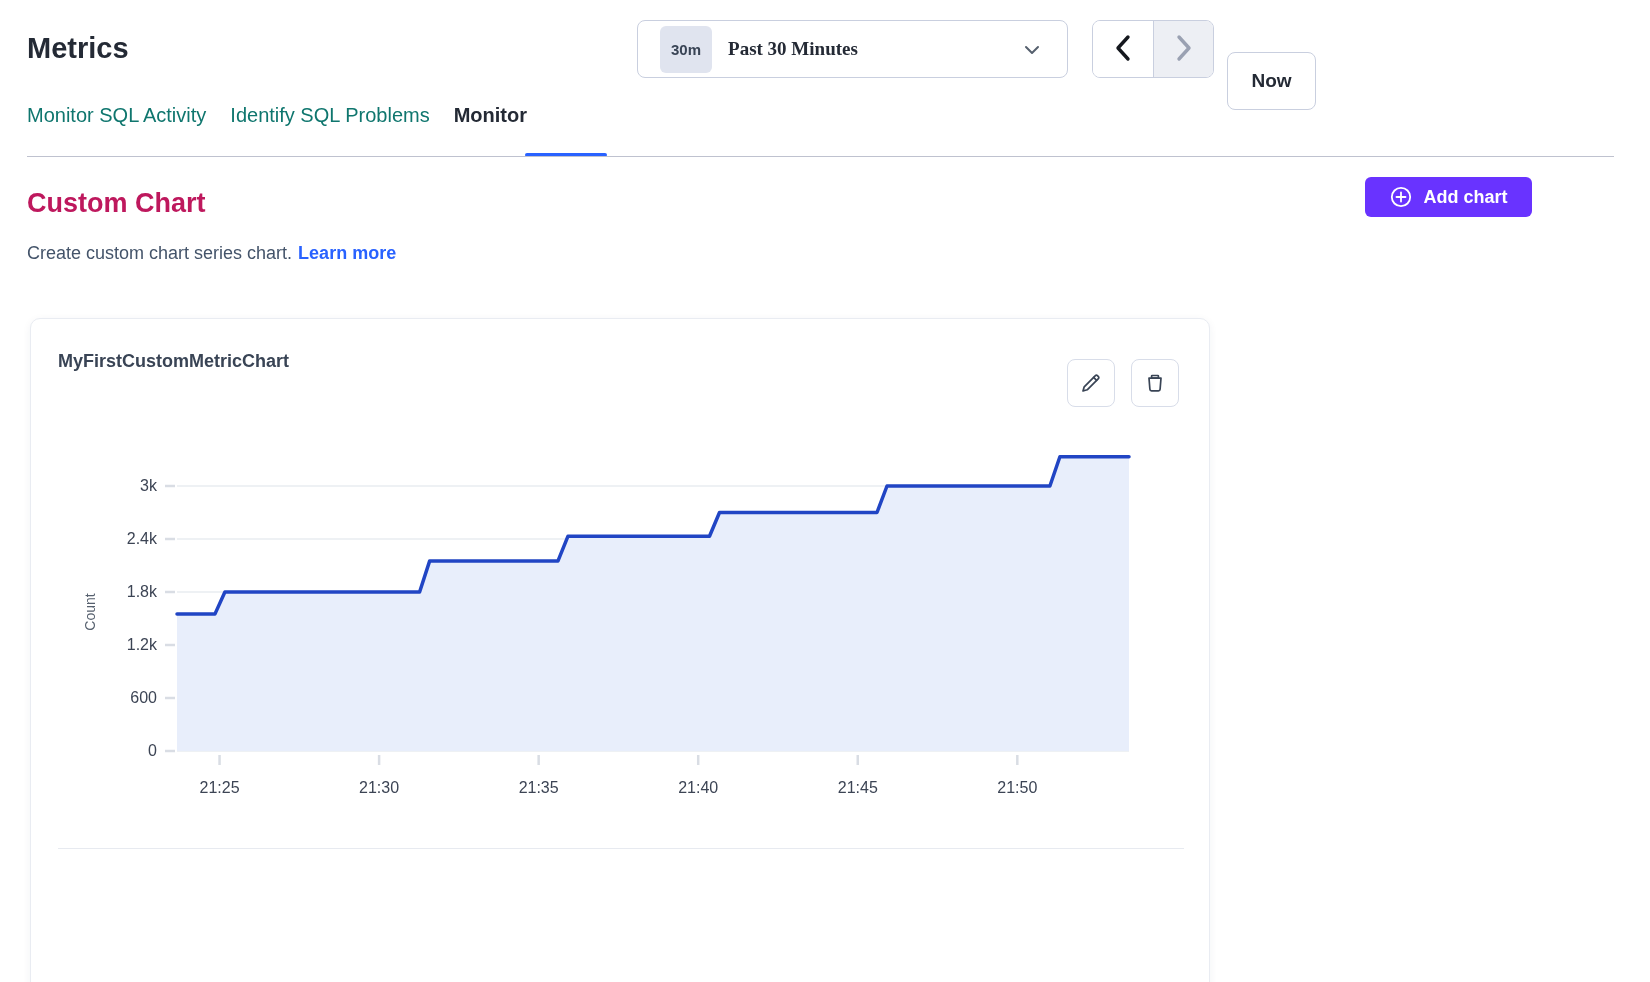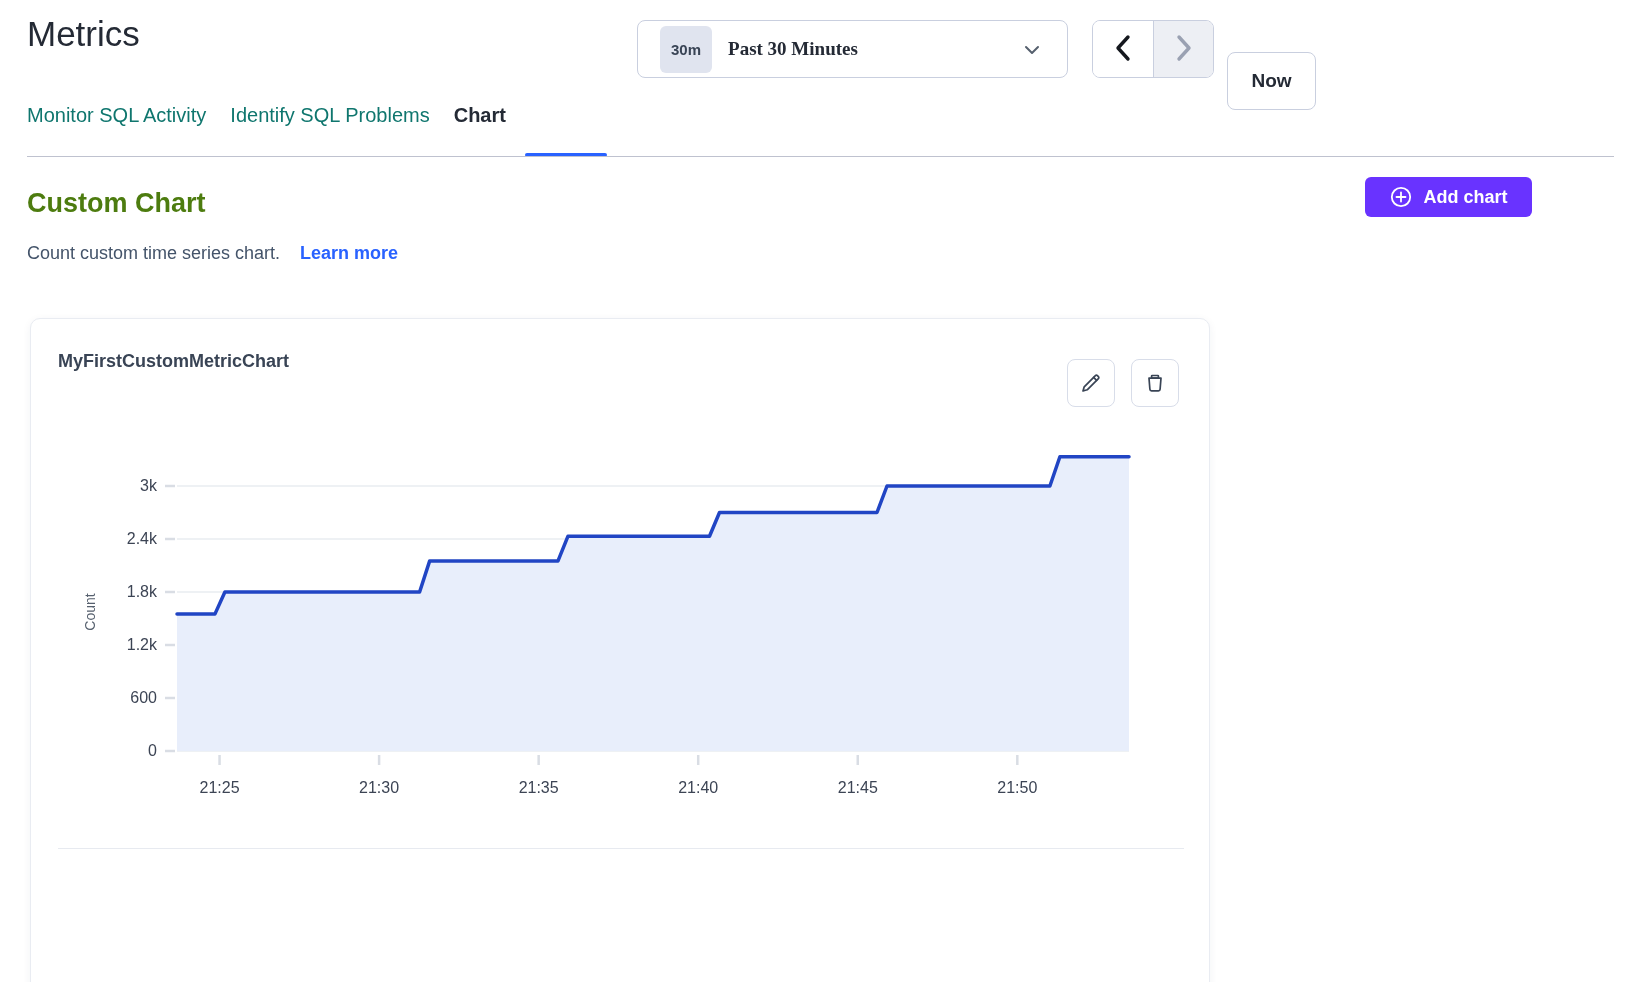--- a/index.html
+++ b/index.html
@@ -8,22 +8,22 @@
     width:1650px; height:982px;
     font-family:"Liberation Sans", sans-serif;
     color:#242A35;
     position:relative;
     overflow:hidden;
   }
   .page { position:absolute; inset:0; }
 
   
   .page-title {
-    position:absolute; left:27px; top:14px;
-    font-size:35px; font-weight:400; color:#242A35;
+    position:absolute; left:27px; top:32px;
+    font-size:29px; font-weight:700; color:#242A35;
   }
 
   .time-dropdown {
     position:absolute; left:637px; top:20px; width:431px; height:58px;
     border:1px solid #C9CFDF; border-radius:8px; background:#fff;
     display:flex; align-items:center; cursor:pointer;
   }
   .time-badge {
     margin-left:22px; background:#E0E4EF; color:#394455;
     font-size:15px; font-weight:700; border-radius:6px;
@@ -60,26 +60,26 @@
   .tabs-divider {
     position:absolute; left:27px; top:156px; width:1587px; height:1px; background:#BFC2CF;
   }
   .tab-underline {
     position:absolute; left:525px; top:153px; width:82px; height:4px;
     background:#2962FF; border-radius:2px;
   }
 
   
   .section-heading {
-    position:absolute; left:27px; top:188px; font-size:27px; font-weight:700; color:#4d7c0f;
+    position:absolute; left:27px; top:188px; font-size:27px; font-weight:700; color:#be185d;
   }
   .section-desc {
     position:absolute; left:27px; top:243px; font-size:18px; color:#44546A;
   }
-  .learn-more { color:#2962FF; font-weight:600; text-decoration:none; margin-left:20px; cursor:pointer; }
+  .learn-more { color:#2962FF; font-weight:600; text-decoration:none; margin-left:6px; cursor:pointer; }
 
   .add-chart-btn {
     position:absolute; left:1365px; top:177px; width:167px; height:40px;
     background:#6933FF; border:none; border-radius:6px; cursor:pointer;
     display:flex; align-items:center; justify-content:center; gap:10px;
     color:#fff; font-size:18px; font-weight:600; font-family:"Liberation Sans", sans-serif;
   }
 
   
   .card {
@@ -142,28 +142,28 @@
           </svg>
       </span>
     </button>
   </div>
 
   <button class="now-btn">Now</button>
 
   <div class="tabs">
     <button class="tab">Monitor SQL Activity</button>
     <button class="tab">Identify SQL Problems</button>
-    <button class="tab active">Chart</button>
+    <button class="tab active">Monitor</button>
   </div>
   <div class="tab-underline"></div>
   <div class="tabs-divider"></div>
 
   <h2 class="section-heading">Custom Chart</h2>
   <div class="section-desc">
-    <span>Count custom time series chart.</span><a class="learn-more" href="#">Learn more</a>
+    <span>Create custom chart series chart.</span><a class="learn-more" href="#">Learn more</a>
   </div>
 
   <button class="add-chart-btn">
     <span style="display:flex">
       <svg width="24" height="24" viewBox="0 0 24 24">
           <circle cx="12" cy="12" r="9.2" fill="none" stroke="#fff" stroke-width="1.8"></circle>
           <line x1="12" y1="7.5" x2="12" y2="16.5" stroke="#fff" stroke-width="1.8" stroke-linecap="round"></line>
           <line x1="7.5" y1="12" x2="16.5" y2="12" stroke="#fff" stroke-width="1.8" stroke-linecap="round"></line>
         </svg>
     </span>

